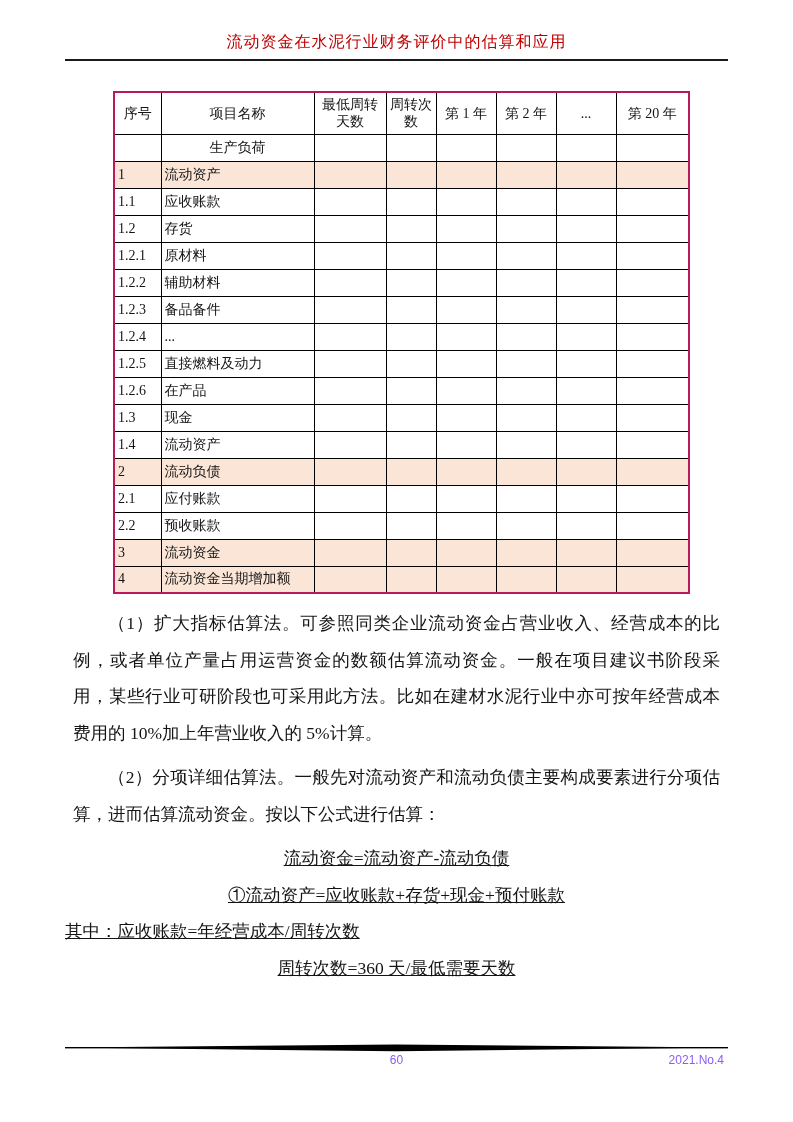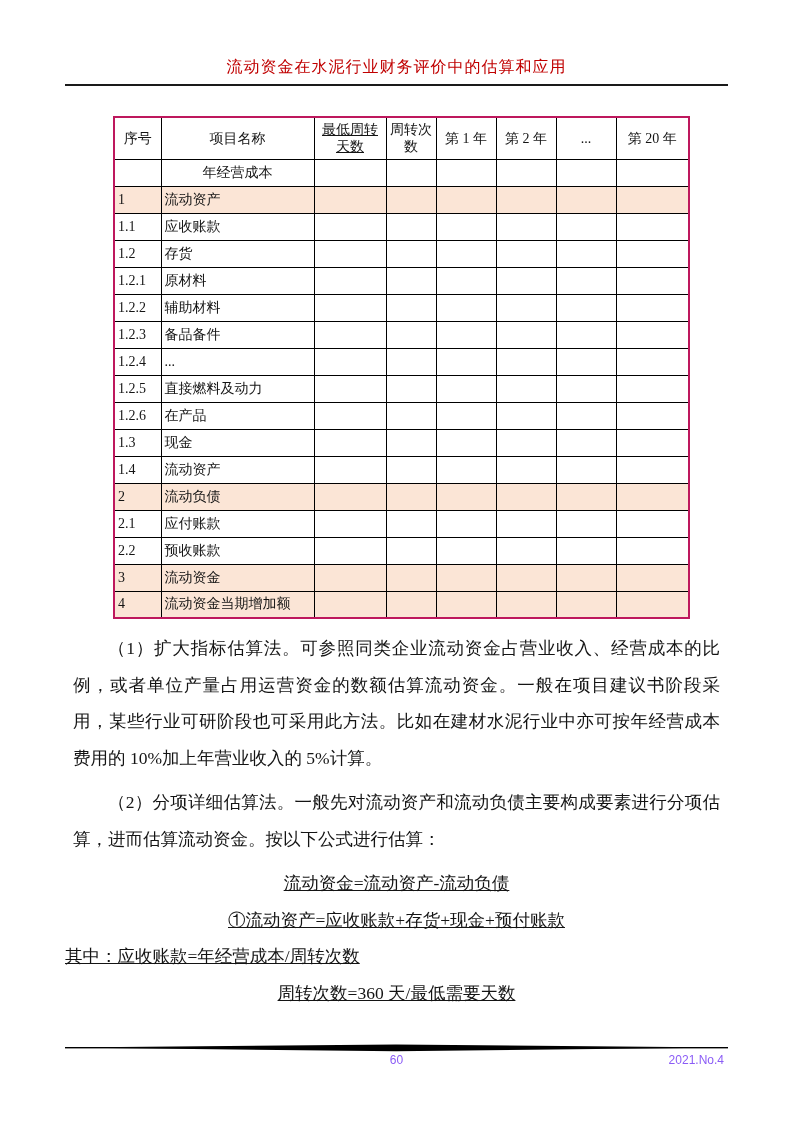--- a/index.html
+++ b/index.html
@@ -7,21 +7,21 @@
     position:relative;
     width:793px;height:1122px;
     background:#fff;
     font-family:"Liberation Serif","DejaVu Serif",serif;
     color:#141414;
     overflow:hidden;
   }
   
   .head-title{
     margin:0 65px;
-    padding-top:57px;
+    padding-top:32px;
     text-align:center;
     font-size:16px;
     letter-spacing:1px;
     color:var(--title-red,#c00000);
   }
   .head-rule{
     margin:6px 65px 0 65px;
     height:2px;
     background:#1a1a1a;
   }
@@ -79,32 +79,32 @@
 <div class="page">
 
   <div class="head-title">流动资金在水泥行业财务评价中的估算和应用</div>
   <div class="head-rule"></div>
 
   <table class="est">
     <thead>
       <tr id="thead-row">
           <th style="width: 47px;">序号</th>
           <th style="width: 153px;">项目名称</th>
-          <th style="width: 72px; text-decoration: underline;">最低周转天数</th>
+          <th style="width: 72px;">最低周转天数</th>
           <th style="width: 50px;">周转次数</th>
           <th style="width: 60px;">第 1 年</th>
           <th style="width: 60px;">第 2 年</th>
           <th style="width: 60px;">...</th>
           <th style="width: 73px;">第 20 年</th>
         </tr>
     </thead>
     <tbody id="table-body">
         <tr>
           <td class="c-no"></td>
-          <td class="c-name center">年经营成本</td>
+          <td class="c-name center">生产负荷</td>
           <td class="c-val"></td>
           <td class="c-val"></td>
           <td class="c-val"></td>
           <td class="c-val"></td>
           <td class="c-val"></td>
           <td class="c-val"></td>
         </tr>
         <tr class="hl">
           <td class="c-no">1</td>
           <td class="c-name">流动资产</td>

